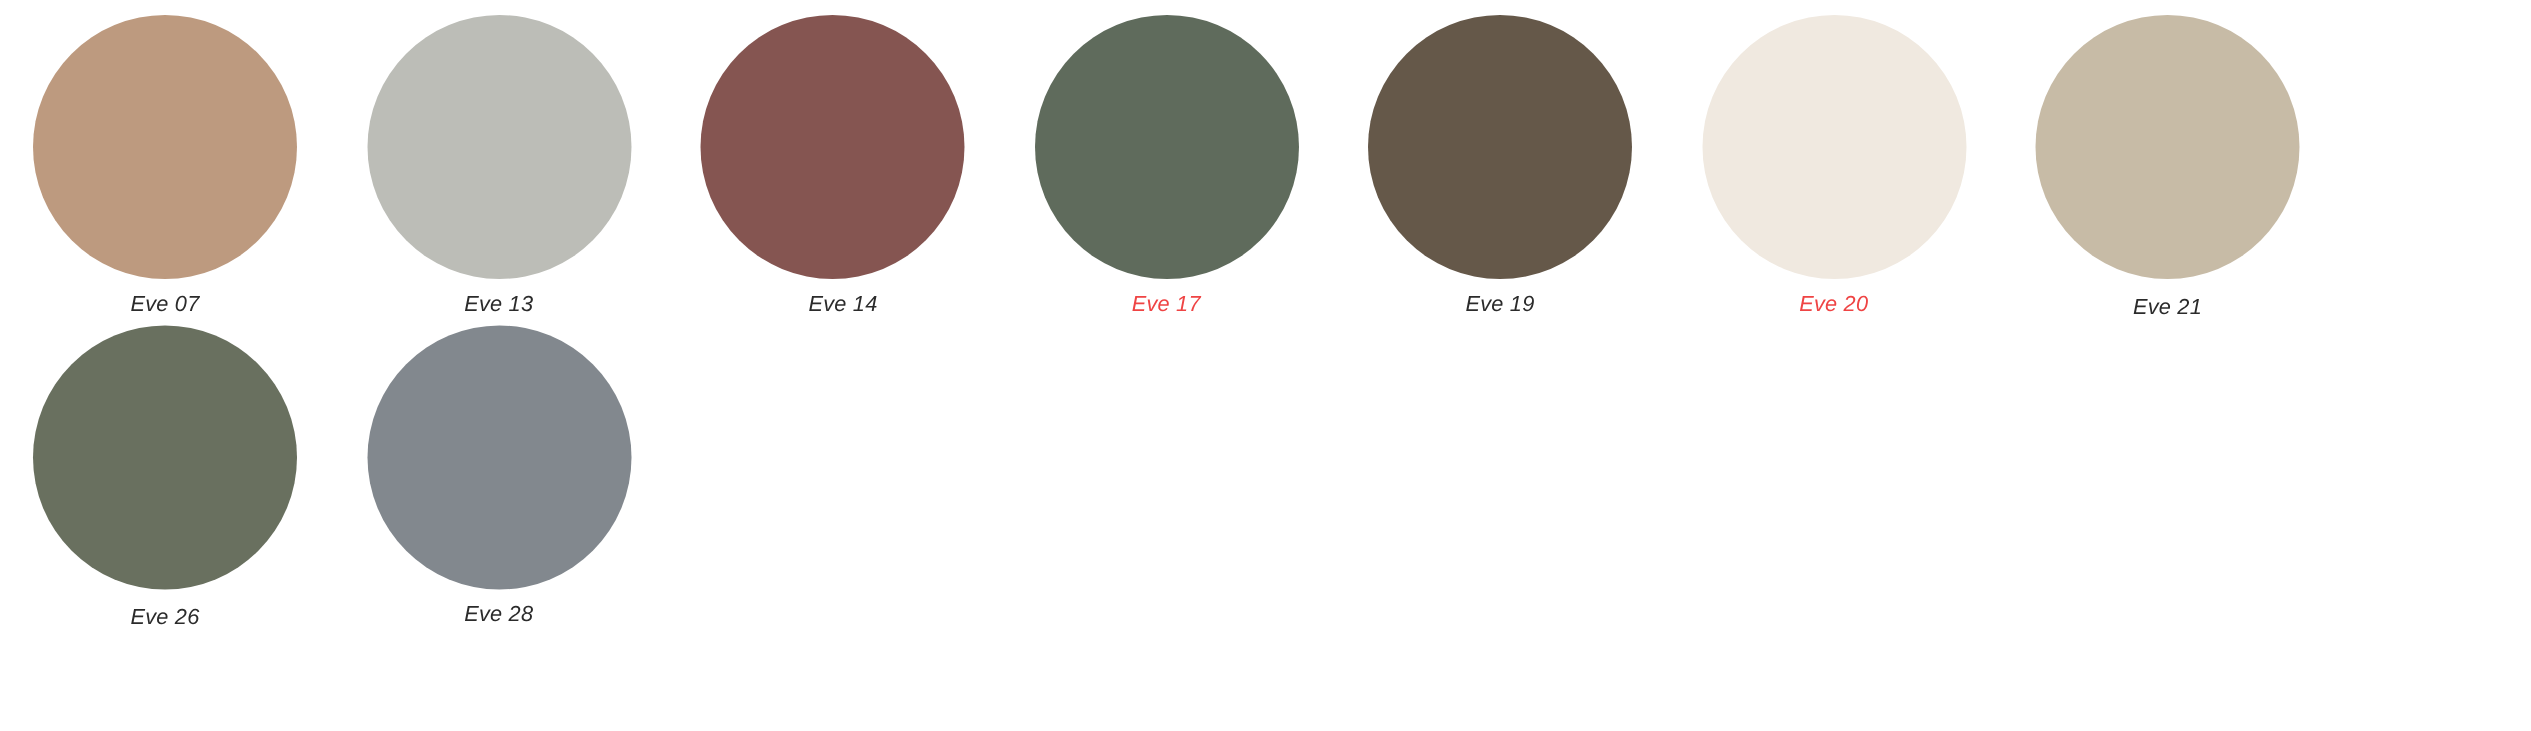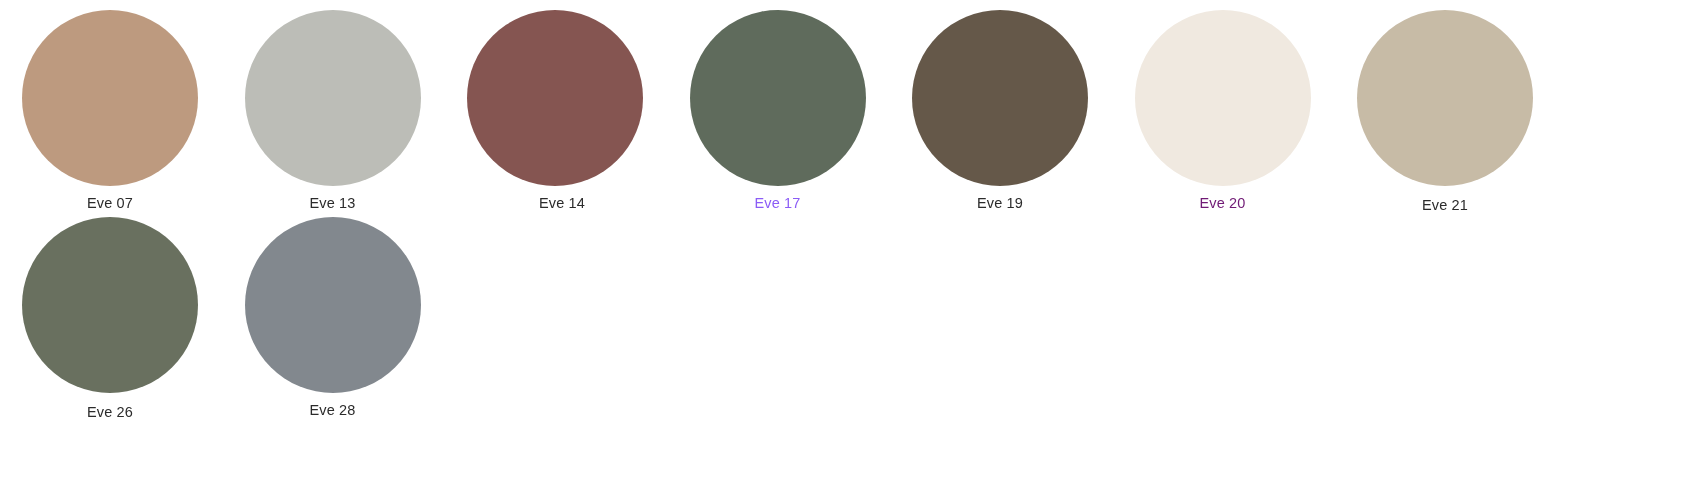--- a/index.html
+++ b/index.html
@@ -40,49 +40,50 @@
   }
 
   .swatch-label {
     margin-top: 10px;
     font-size: 14.5px;
     line-height: 1;
     color: #2b2b2b;
     letter-spacing: 0.15px;
     white-space: nowrap;
     text-align: center;
+    font-style: italic;
   }
 </style>
 </head>
 <body style="background: rgb(255, 255, 255);">
 
 <div class="palette-grid" style="grid-template-columns: repeat(7, 222.5px);">
     <div class="swatch-cell">
       <div class="swatch-disc" style="background: rgb(189, 154, 127);"></div>
       <div class="swatch-label" style="color: rgb(43, 43, 43);">Eve 07</div>
     </div>
     <div class="swatch-cell">
       <div class="swatch-disc" style="background: rgb(188, 189, 183);"></div>
       <div class="swatch-label" style="color: rgb(43, 43, 43);">Eve 13</div>
     </div>
     <div class="swatch-cell">
       <div class="swatch-disc" style="background: rgb(133, 85, 81);"></div>
       <div class="swatch-label" style="color: rgb(43, 43, 43); margin-left: 14px;">Eve 14</div>
     </div>
     <div class="swatch-cell">
       <div class="swatch-disc" style="background: rgb(95, 107, 92);"></div>
-      <div class="swatch-label" style="color: #8b5cf6;">Eve 17</div>
+      <div class="swatch-label" style="color: #ef4444;">Eve 17</div>
     </div>
     <div class="swatch-cell">
       <div class="swatch-disc" style="background: rgb(101, 88, 73);"></div>
       <div class="swatch-label" style="color: rgb(43, 43, 43);">Eve 19</div>
     </div>
     <div class="swatch-cell">
       <div class="swatch-disc" style="background: rgb(240, 233, 224);"></div>
-      <div class="swatch-label" style="color: #701a75;">Eve 20</div>
+      <div class="swatch-label" style="color: #ef4444;">Eve 20</div>
     </div>
     <div class="swatch-cell">
       <div class="swatch-disc" style="background: rgb(199, 187, 166);"></div>
       <div class="swatch-label" style="color: rgb(43, 43, 43); margin-top: 12px;">Eve 21</div>
     </div>
     <div class="swatch-cell">
       <div class="swatch-disc" style="background: rgb(105, 112, 95);"></div>
       <div class="swatch-label" style="color: rgb(43, 43, 43); margin-top: 12px;">Eve 26</div>
     </div>
     <div class="swatch-cell">

